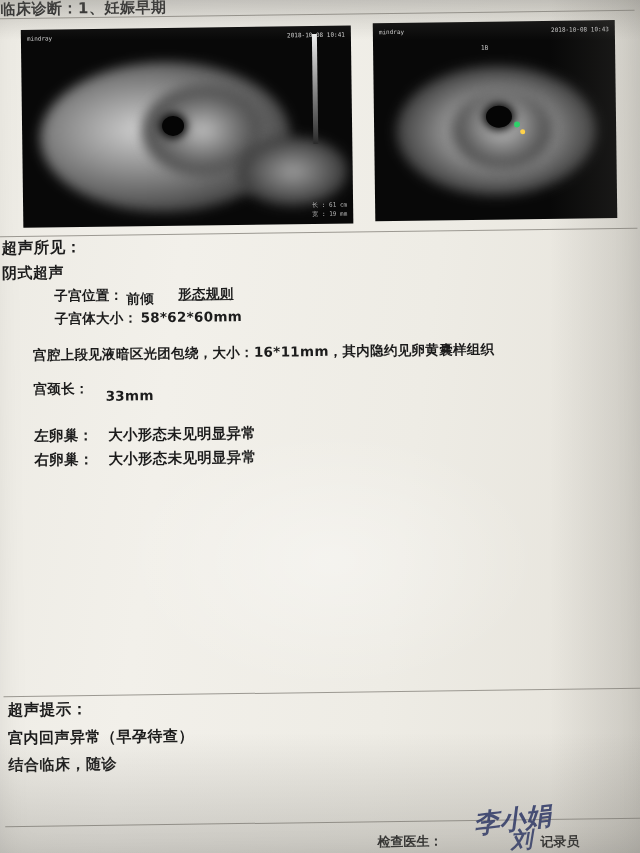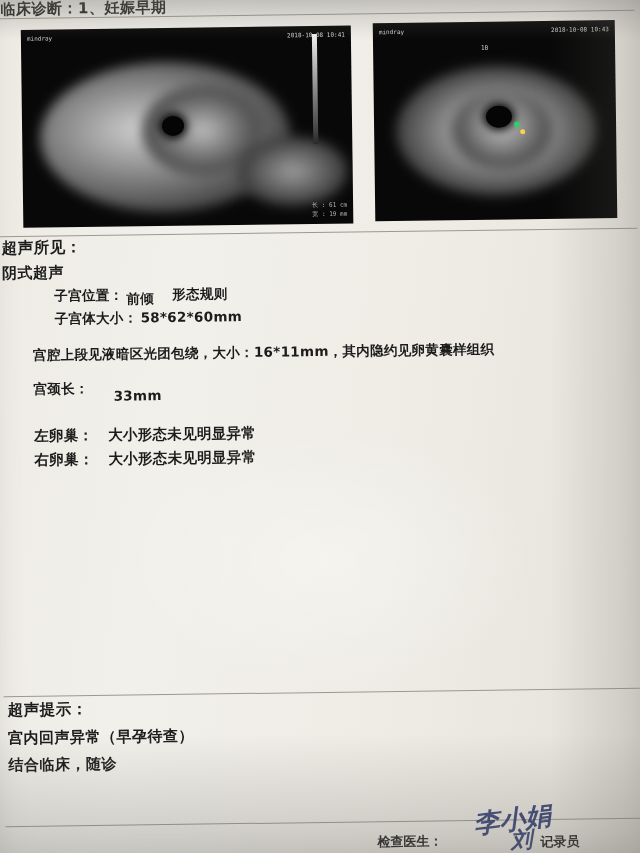--- a/index.html
+++ b/index.html
@@ -219,29 +219,29 @@
     </div>
 
     <div class="rule" style="top:232px;"></div>
 
     <div class="txt h-sec" style="left:4px; top:234px;">超声所见：</div>
 
     <div class="txt h-sub" style="left:4px; top:260px;">阴式超声</div>
 
     <div class="txt b-line" style="left:56px; top:284px;">子宫位置：</div>
     <div class="txt b-line" style="left:128px; top:288px;">前倾</div>
-    <div class="txt b-line" style="left:174px; top:284px;">形态规则</div>
+    <div class="txt b-line" style="left:180px; top:284px;text-decoration:underline;">形态规则</div>
 
     <div class="txt b-line" style="left:56px; top:307px;">子宫体大小：</div>
     <div class="txt b-line" style="left:142px; top:307px;">58*62*60mm</div>
 
     <div class="txt b-line" style="left:34px; top:343px;">宫腔上段见液暗区光团包绕，大小：16*11mm，其内隐约见卵黄囊样组织</div>
 
     <div class="txt b-line" style="left:34px; top:377px;">宫颈长：</div>
-    <div class="txt b-line" style="left:106px; top:385px;margin-left:8px;">33mm</div>
+    <div class="txt b-line" style="left:106px; top:385px;">33mm</div>
 
     <div class="txt b-line-lg" style="left:34px; top:423px;">左卵巢：</div>
     <div class="txt b-line-lg" style="left:108px; top:423px;">大小形态未见明显异常</div>
 
     <div class="txt b-line-lg" style="left:34px; top:447px;">右卵巢：</div>
     <div class="txt b-line-lg" style="left:108px; top:447px;">大小形态未见明显异常</div>
 
     <div class="rule" style="top:692px;"></div>
 
     <div class="txt h-sec" style="left:4px; top:696px;">超声提示：</div>

